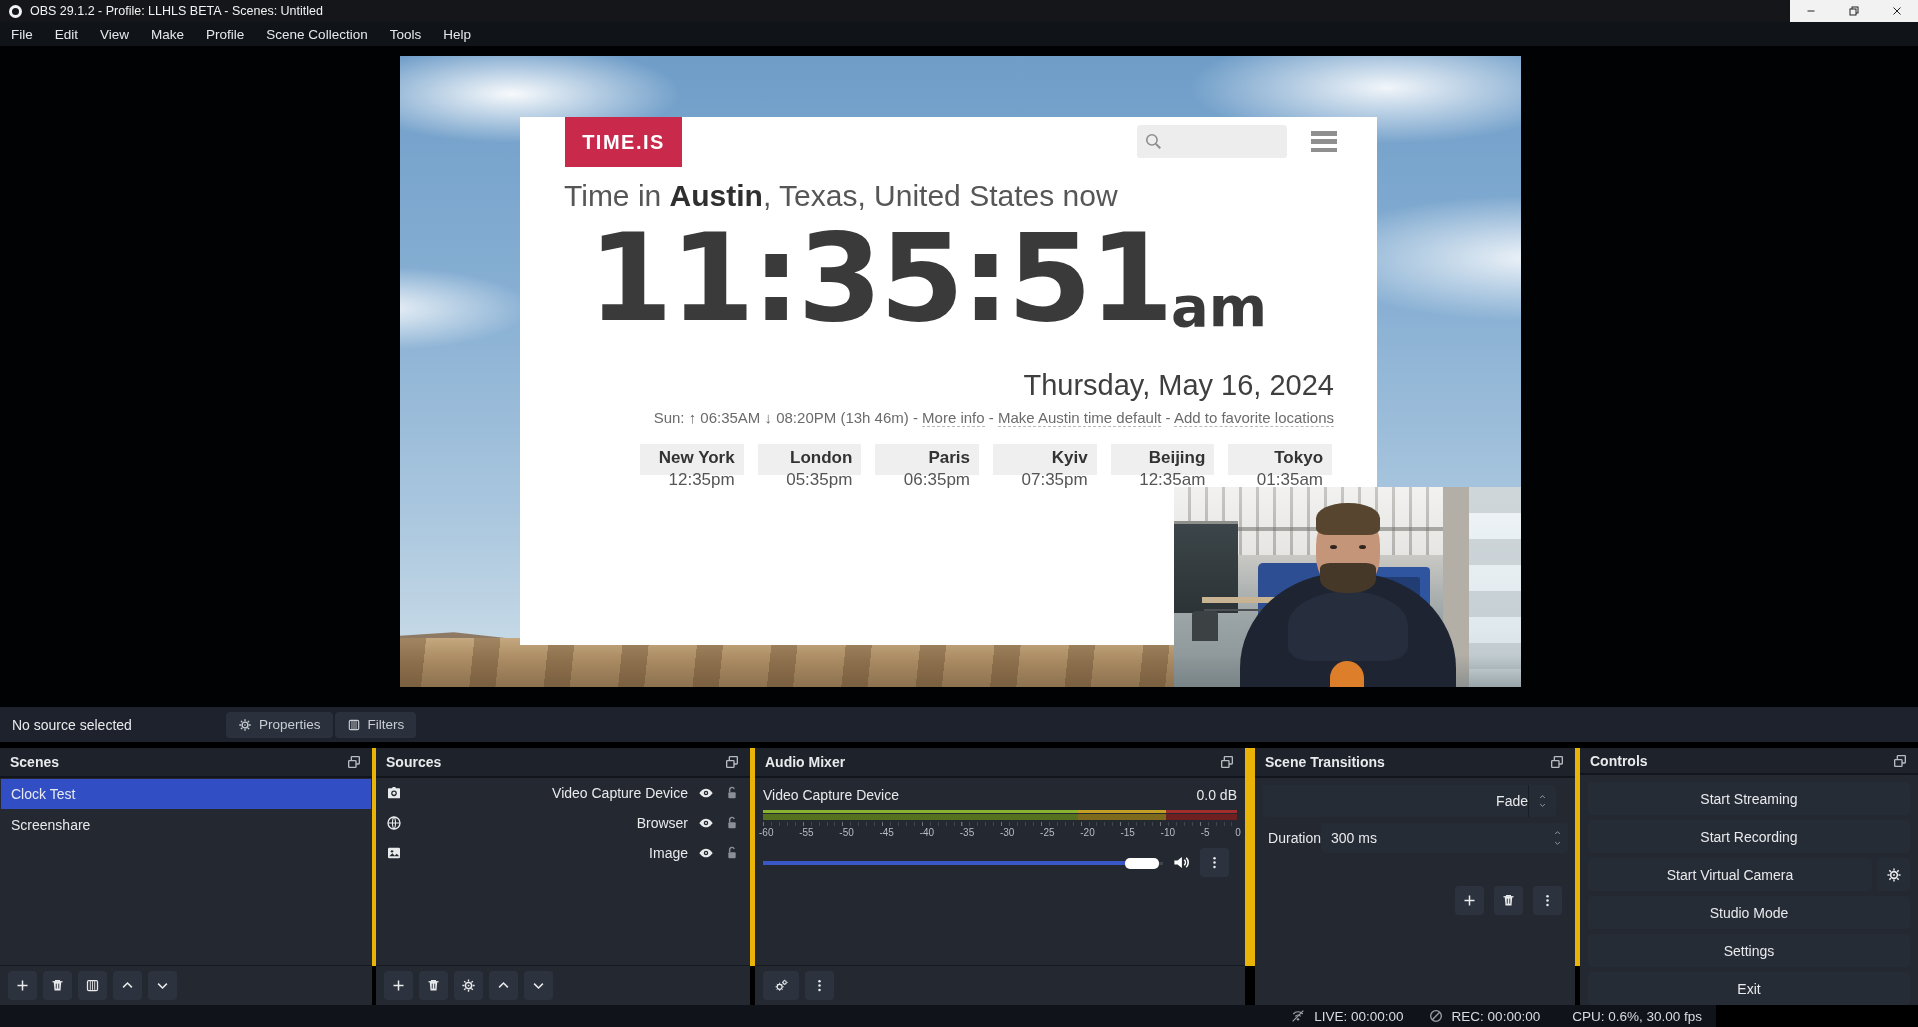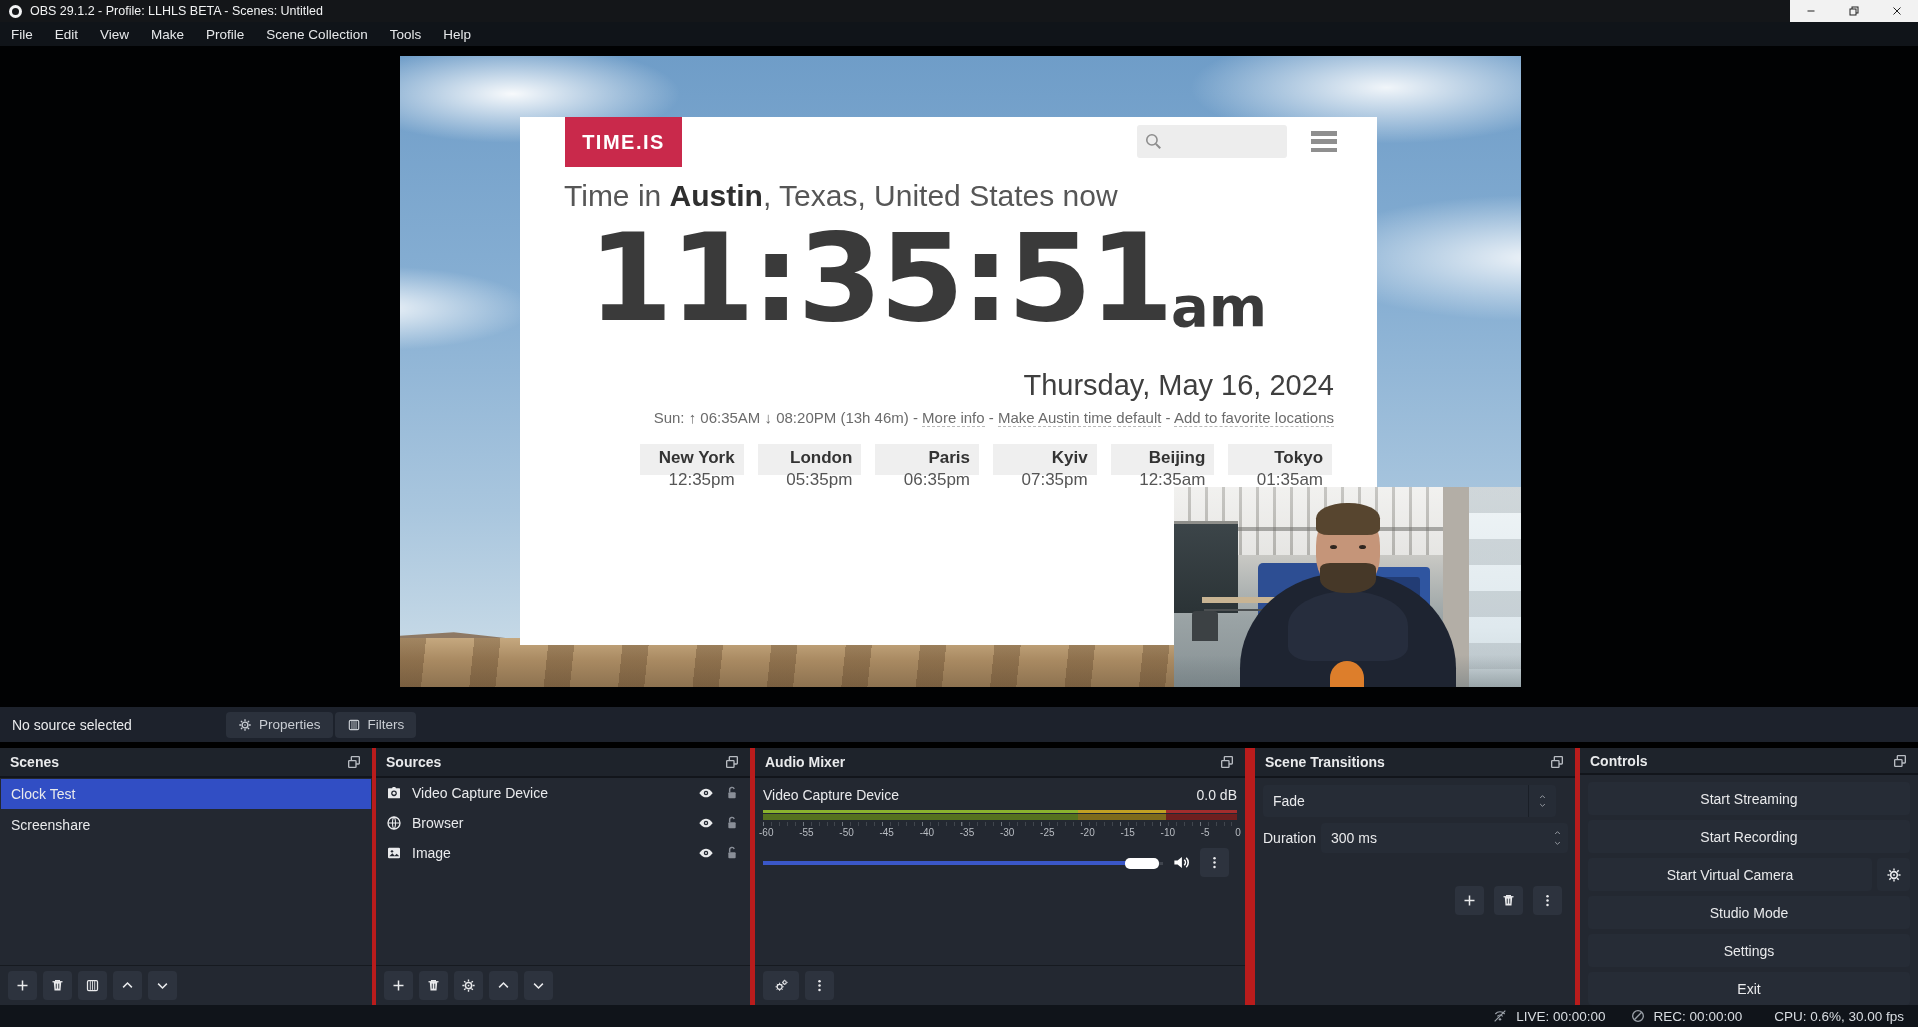--- a/index.html
+++ b/index.html
@@ -100,21 +100,21 @@
 
   
   .srcbar { position:absolute; left:0; top:707px; width:1918px; height:35px; background:#1d222c;
             display:flex; align-items:center; font-size:14px; }
   .srcbar .msg { margin-left:12px; color:#e9eaec; width:196px; }
   .sbtn { height:26px; background:#2b313c; border-radius:4px; display:flex; align-items:center; gap:7px;
           padding:0 12px; margin-right:2px; color:#c9cdd3; font-size:13.5px; cursor:pointer; }
   .sbtn svg { width:14px; height:14px; }
 
   
-  .docks { position:absolute; left:0; top:748px; width:1918px; height:257px; background:#b91c1c; }
+  .docks { position:absolute; left:0; top:748px; width:1918px; height:218px; background:#eab308;text-align:right; }
   .dock { position:absolute; top:0; height:257px; background:#232831; display:flex; flex-direction:column; }
   .dock-h { height:30px; background:#1e232b; border-bottom:2px solid #12151b; display:flex; align-items:center;
             justify-content:space-between; padding:0 9px 0 10px; font-size:14px; font-weight:bold; }
   .popout { width:18px; height:16px; color:#b8bcc2; cursor:pointer; }
   .dock-body { position:relative; flex:1; }
   .dock-toolbar { position:absolute; left:0; bottom:0; width:100%; height:40px; border-top:1px solid #161a20;
                   display:flex; align-items:center; gap:6px; padding:0 8px; }
   .tbtn { width:29px; height:29px; background:#2d333e; border-radius:4px; display:flex; align-items:center;
           justify-content:center; color:#e9eaec; cursor:pointer; }
   .tbtn svg { width:15px; height:15px; }
@@ -163,21 +163,21 @@
   
   .ctl-body { padding:7px 8px 0 8px; display:flex; flex-direction:column; gap:5px; }
   .cbtn { height:33px; background:#262c36; border-radius:4px; display:flex; align-items:center;
           justify-content:center; font-size:14px; color:#e9eaec; cursor:pointer; }
   .vc-row { display:flex; gap:5px; }
   .vc-row .cbtn { flex:1; }
   .vc-gear { width:33px; height:33px; flex:none !important; }
   .vc-gear svg { width:16px; height:16px; }
 
   
-  .statusbar { position:absolute; left:0; top:1005px; width:1918px; height:22px; background:#10141a;
+  .statusbar { position:absolute; left:0; top:1005px; width:1716px; height:22px; background:#10141a;
                display:flex; align-items:center; justify-content:flex-end; font-size:13.5px; color:#d8dce1;
                gap:10px; padding-right:14px; }
   .statusbar .grp { display:flex; align-items:center; gap:8px; margin-left:14px; }
   .statusbar svg { width:16px; height:16px; color:#9aa0a8; }
   .cpu { margin-left:22px; }
 </style>
 </head>
 <body>
 
 <div id="app">

